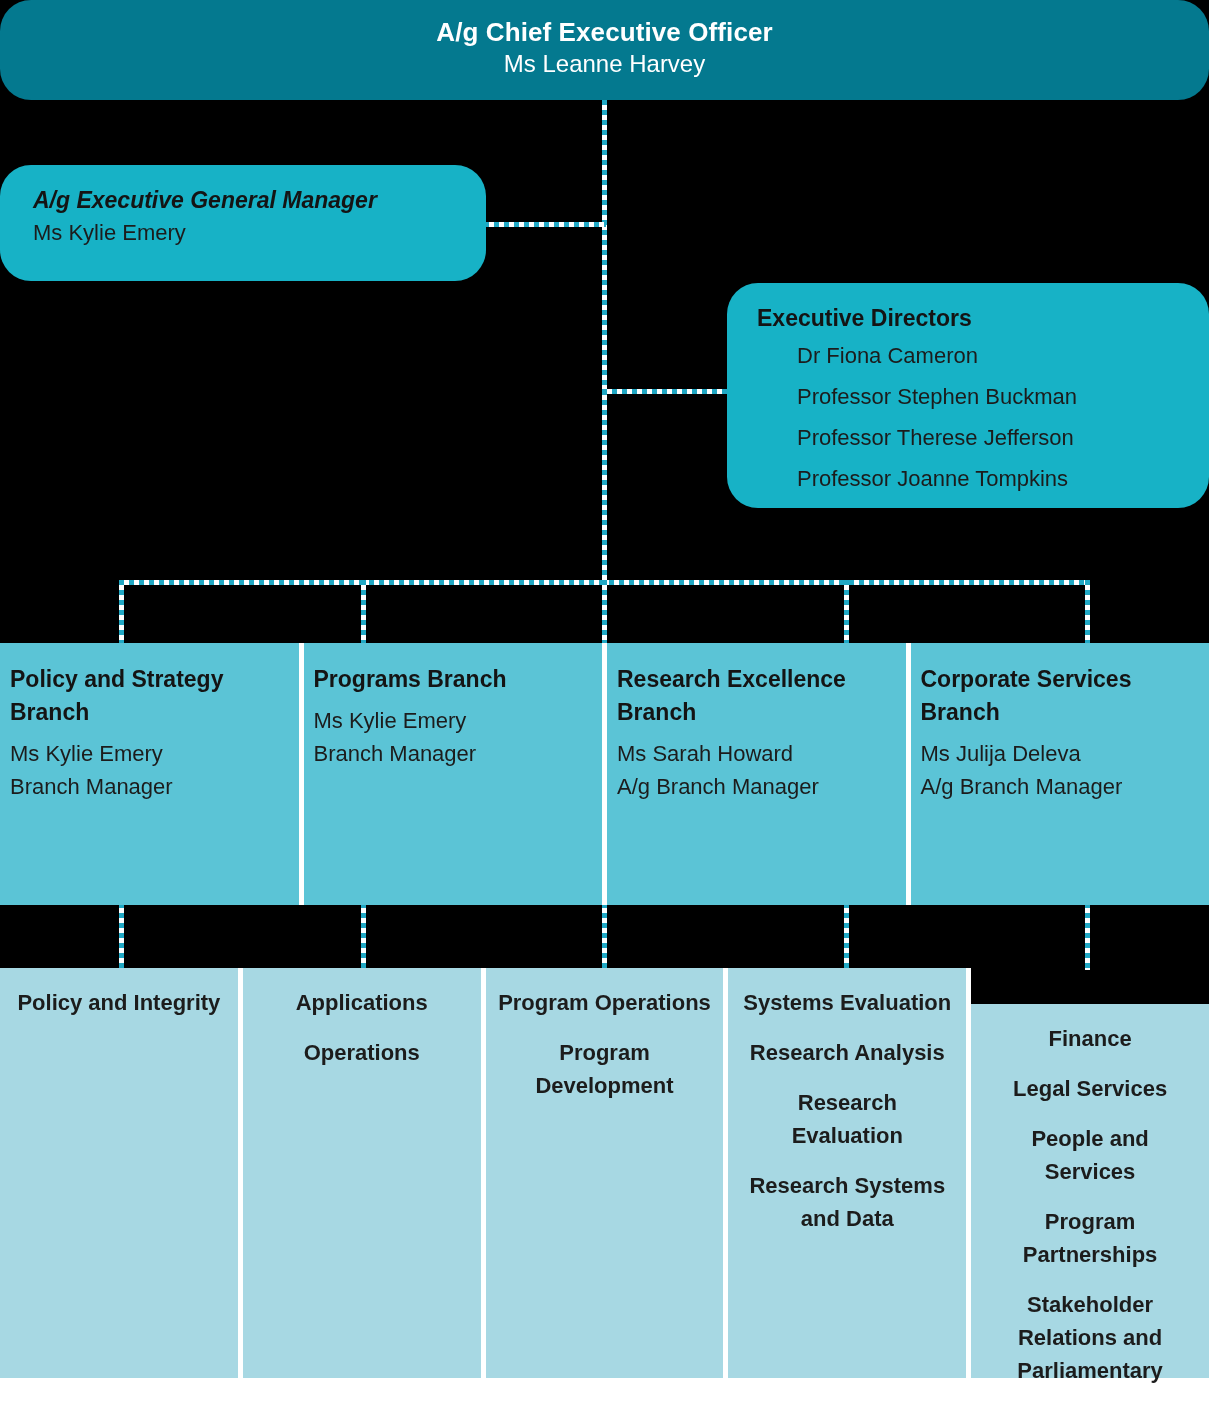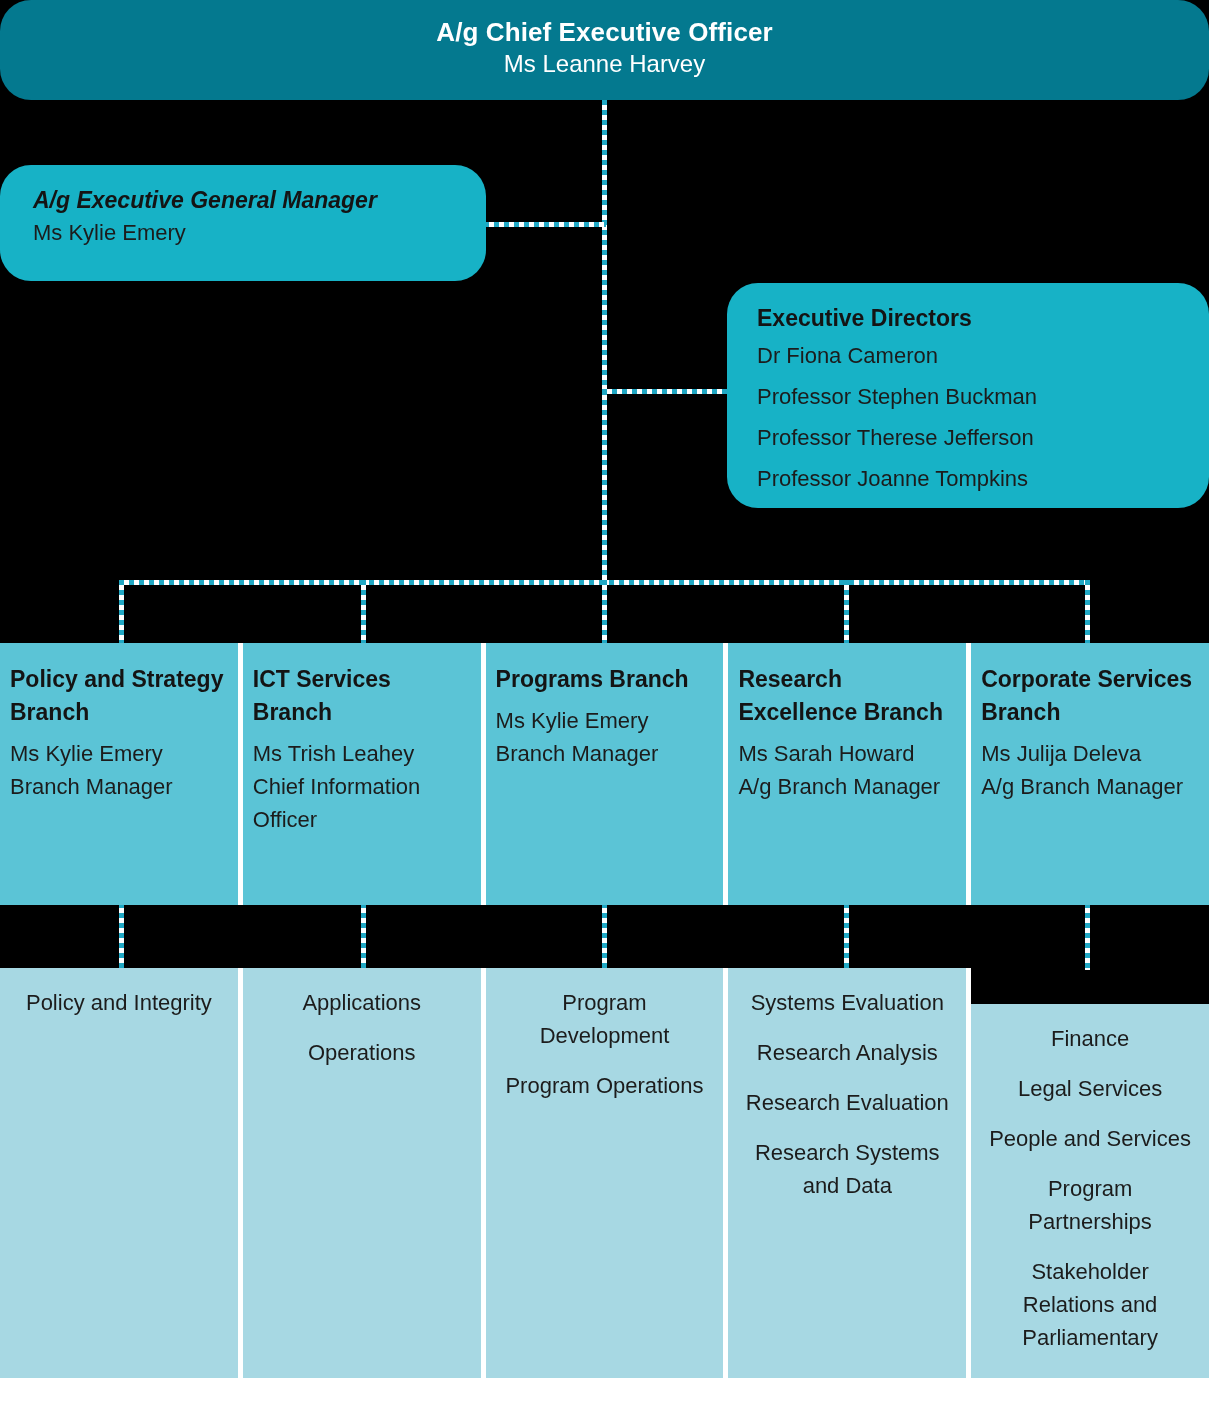--- a/index.html
+++ b/index.html
@@ -96,20 +96,21 @@
     font-weight: bold;
     color: #141414;
     line-height: 34px;
   }
   .ed-name {
     font-size: 22px;
     font-weight: normal;
     color: #1c1c1c;
     line-height: 41px;
     white-space: nowrap;
+    margin-left: 40px;
   }
 
   
   .branch-row {
     position: absolute;
     left: 0;
     top: 643px;
     width: 1209px;
     height: 262px;
     display: flex;
@@ -155,21 +156,21 @@
     flex: 1 1 0;
     background: #a7d8e3;
     border-right: 5px solid #ffffff;
     box-sizing: border-box;
     padding: 18px 12px 0 12px;
     text-align: center;
   }
   .sub-col:last-child { border-right: none; margin-top: 36px; }
   .sub-item {
     font-size: 22px;
-    font-weight: normal;
+    font-weight: bold;
     color: #1c1c1c;
     line-height: 33px;
     margin-bottom: 17px;
   }
 
   
   .conn-v {
     position: absolute;
     width: 5px;
     background-image: linear-gradient(
@@ -236,25 +237,20 @@
     </div>
   </div>
 
   <div class="branch-row">
     <div class="branch-col">
       <div class="branch-name">Policy and Strategy Branch</div>
       <div class="branch-person">Ms Kylie Emery</div>
       <div class="branch-role">Branch Manager</div>
     </div>
     <div class="branch-col">
-      <div class="branch-name">ICT Services Branch</div>
-      <div class="branch-person">Ms Trish Leahey</div>
-      <div class="branch-role">Chief Information Officer</div>
-    </div>
-    <div class="branch-col">
       <div class="branch-name">Programs Branch</div>
       <div class="branch-person">Ms Kylie Emery</div>
       <div class="branch-role">Branch Manager</div>
     </div>
     <div class="branch-col">
       <div class="branch-name">Research Excellence Branch</div>
       <div class="branch-person">Ms Sarah Howard</div>
       <div class="branch-role">A/g Branch Manager</div>
     </div>
     <div class="branch-col">
@@ -266,22 +262,22 @@
 
   <div class="sub-row">
     <div class="sub-col">
       <div class="sub-item">Policy and Integrity</div>
     </div>
     <div class="sub-col">
       <div class="sub-item">Applications</div>
       <div class="sub-item">Operations</div>
     </div>
     <div class="sub-col">
+      <div class="sub-item">Program Operations</div>
       <div class="sub-item">Program Development</div>
-      <div class="sub-item">Program Operations</div>
     </div>
     <div class="sub-col">
       <div class="sub-item">Systems Evaluation</div>
       <div class="sub-item">Research Analysis</div>
       <div class="sub-item">Research Evaluation</div>
       <div class="sub-item">Research Systems and Data</div>
     </div>
     <div class="sub-col">
       <div class="sub-item">Finance</div>
       <div class="sub-item">Legal Services</div>

